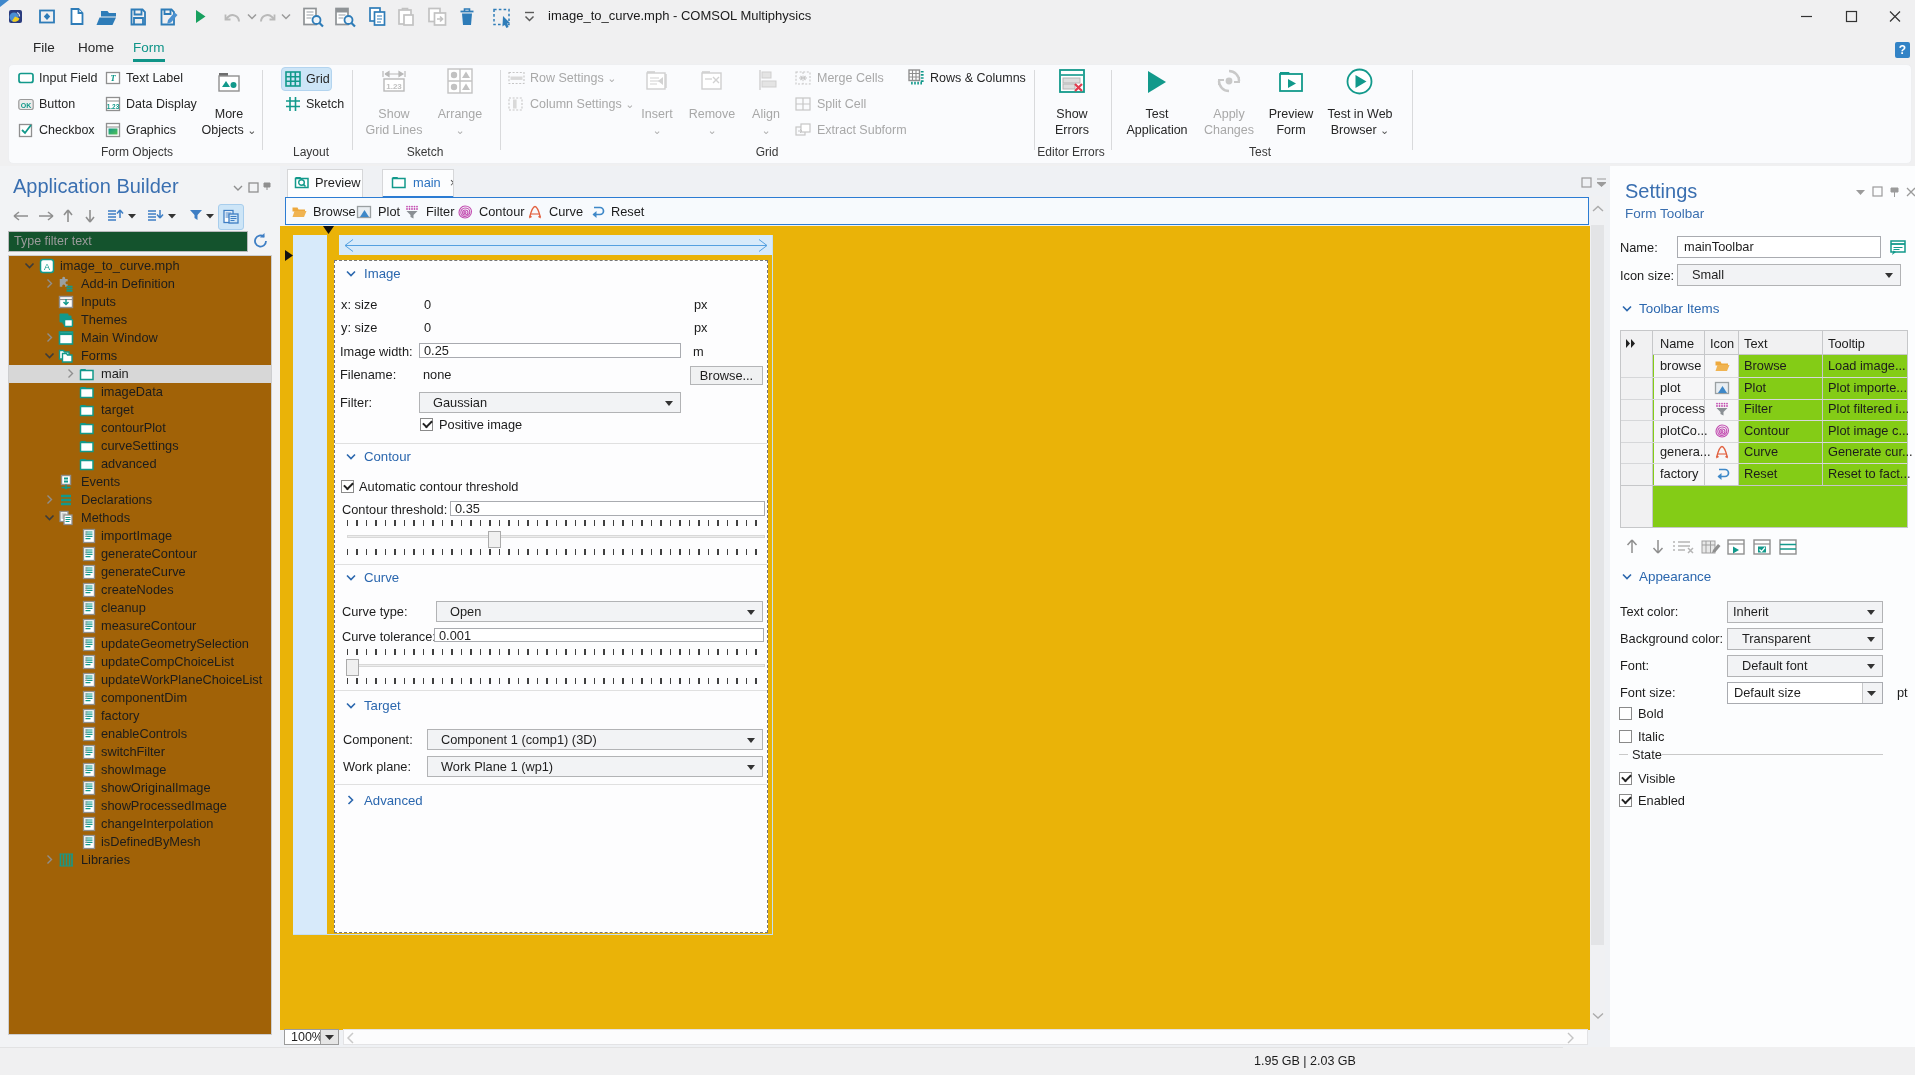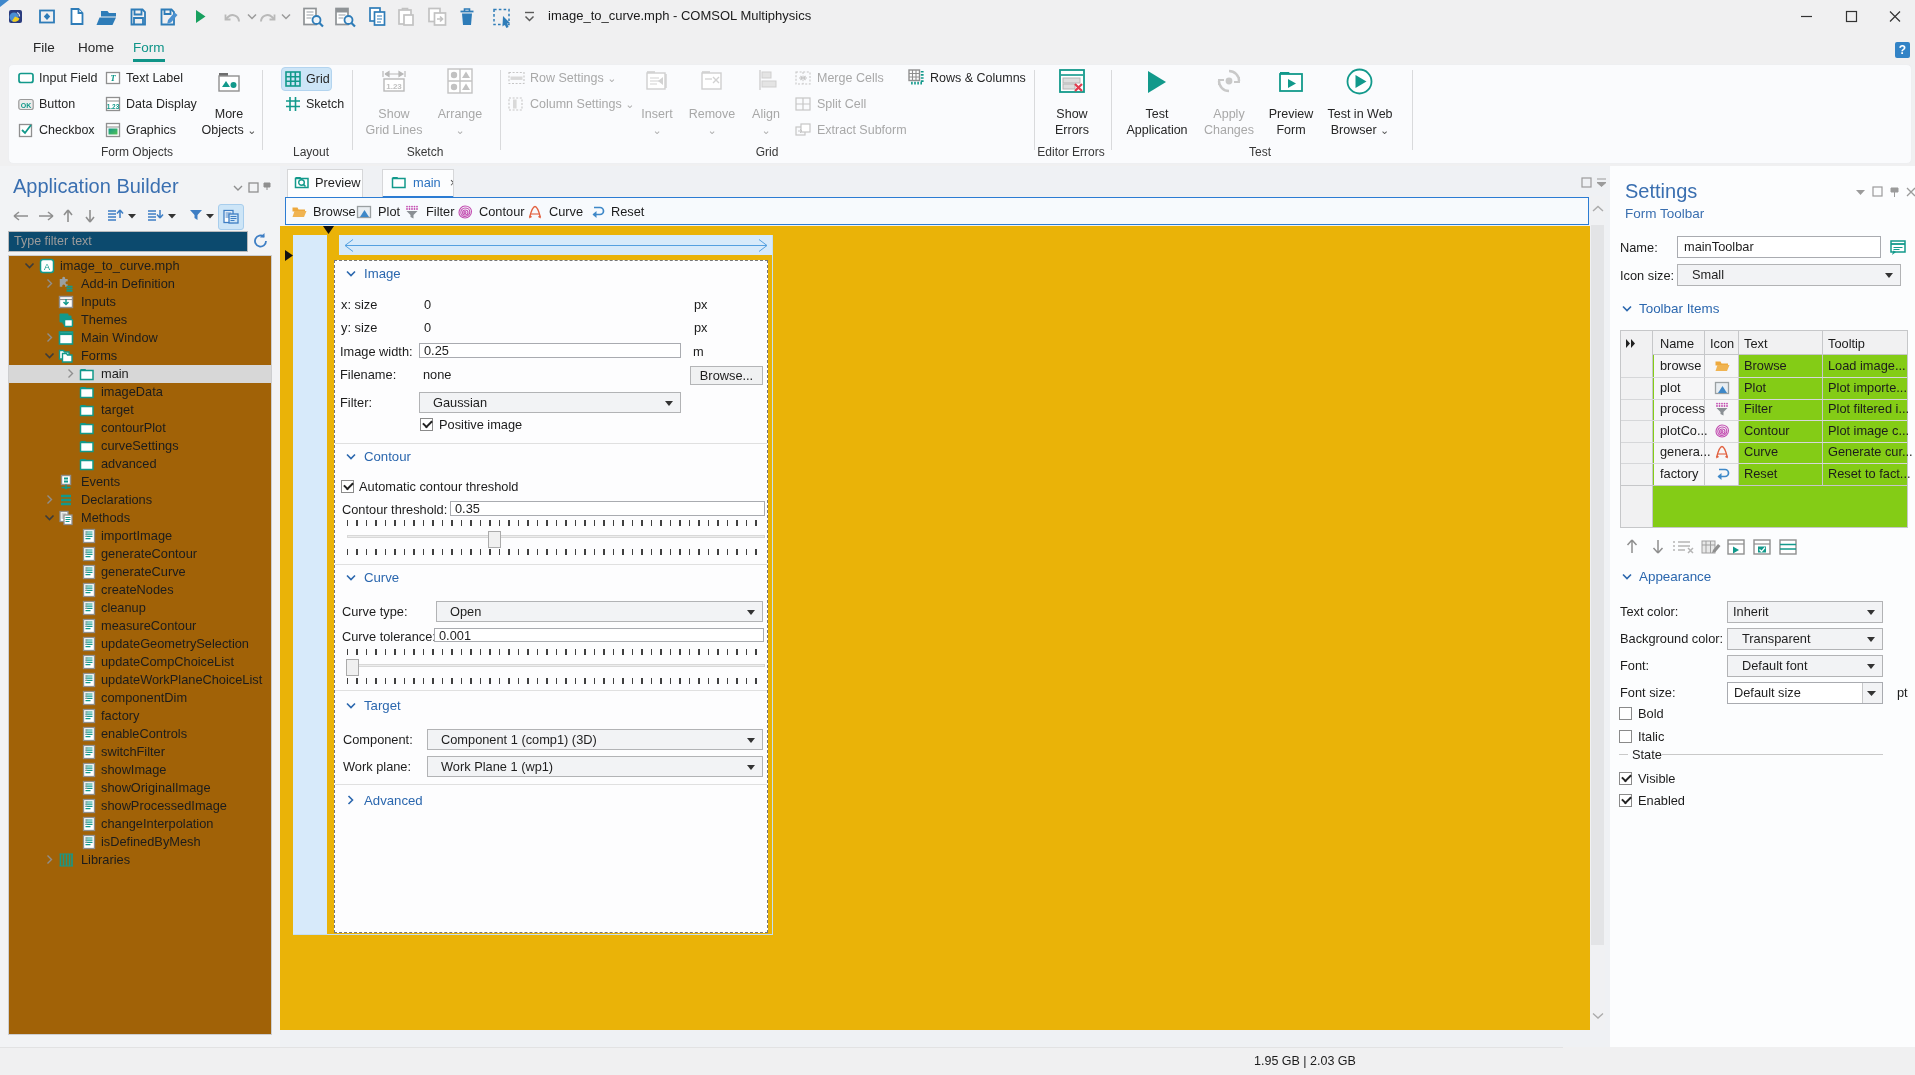--- a/index.html
+++ b/index.html
@@ -25,21 +25,21 @@
 .rsmall { position:absolute; height:24px; line-height:24px; font-size:12.5px; color:#262626; white-space:nowrap; }
 .rsmall svg, .rsmall .ricon { vertical-align:-4px; margin-right:5px; }
 .rbig { position:absolute; top:6px; text-align:center; font-size:12.5px; color:#262626; line-height:16px; }
 .rbig.dis, .rsmall.dis { color:#a8a8a8; }
 .chev { font-size:11px; color:#555; }
 .dis .chev { color:#b0b0b0; }
 
 
 #leftpanel { position:absolute; left:0px; top:166px; width:280px; height:881px; background:#f2f3f5; }
 #ab-title { position:absolute; left:13px; top:9px; font-size:20px; color:#3a6fb0; }
-#ab-filter { position:absolute; left:8px; top:65px; width:240px; height:21px; background:#0c4a6e; border:1px solid #b9babc; color:#9b9b9b; font-size:12.5px; line-height:19px; padding-left:5px; }
+#ab-filter { position:absolute; left:8px; top:65px; width:240px; height:21px; background:#14532d; border:1px solid #b9babc; color:#9b9b9b; font-size:12.5px; line-height:19px; padding-left:5px; }
 #ab-tree { position:absolute; left:8px; top:89px; width:264px; height:780px; background:#a16207; border:1px solid #cdced0; overflow:hidden; }
 .trow { position:absolute; left:0; width:262px; height:18px; line-height:18px; white-space:nowrap; font-size:12.8px; color:#1c1c1c; }
 .trow .lbl { position:absolute; top:0; }
 .tchev { position:absolute; top:3px; width:11px; height:11px; }
 .ticon { position:absolute; top:1px; width:16px; height:16px; }
 
 
 #center { position:absolute; left:280px; top:166px; width:1330px; height:881px; background:#eff1f4; }
 .ctab { position:absolute; top:3px; height:28px; background:#fcfdfe; border:1px solid #d6d7d9; border-bottom:none; font-size:12.8px; line-height:26px; white-space:nowrap; overflow:hidden; }
 #ctoolbar { position:absolute; left:5px; top:31px; width:1304px; height:28px; background:#f7fafd; border:1px solid #2b7cd3; }
@@ -826,20 +826,31 @@
 </div>
 <div id="vscroll">
   <svg class="abs" style="left:2px;top:9px" width="12" height="8">
         <path d="M1 6 l5 -4.5 5 4.5" fill="none" stroke="#ababab" stroke-width="1.4"></path>
       </svg>
   <div class="abs" style="left:1px;top:29px;width:13px;height:720px;background:#e3e4e6;"></div>
   <svg class="abs" style="left:2px;top:816px" width="12" height="8">
         <path d="M1 1.5 l5 4.5 5 -4.5" fill="none" stroke="#ababab" stroke-width="1.4"></path>
       </svg>
 </div>
+<div id="hscrollrow">
+  <div class="abs" style="left:4px;top:0px;width:55px;height:16px;background:#fff;border:1px solid #9b9b9b;font-size:12.5px;line-height:14px;padding-left:6px;">100%</div>
+  <div class="abs" style="left:40px;top:0px;width:19px;height:16px;background:#e6e6e6;border:1px solid #9b9b9b;"><svg width="17" height="14">
+          <path d="M4 5 l4.5 5 4.5 -5 z" fill="#333"></path>
+        </svg></div>
+  <div class="abs" style="left:63px;top:0px;width:1245px;height:16px;background:#fcfcfd;border:1px solid #e3e3e5;"><svg width="14" height="14" style="margin-top:1px">
+          <path d="M9 2 l-5 5 5 5" fill="none" stroke="#c9c9c9" stroke-width="1.5"></path>
+        </svg><svg class="abs" style="right:10px;top:1px" width="14" height="14">
+          <path d="M5 2 l5 5 -5 5" fill="none" stroke="#c4c4c4" stroke-width="1.4"></path>
+        </svg></div>
+</div>
 </div>
 <div id="rightpanel">
 <div class="abs" style="left:15px;top:14px;font-size:20px;color:#3a6fb0;">Settings</div>
 <div class="abs" style="left:15px;top:40px;font-size:13.5px;color:#3a6fb0;">Form Toolbar</div>
 <svg class="abs" style="left:245px;top:20px" width="60" height="12">
       <path d="M1 4 l4.5 5 4.5 -5 z" fill="#9b9b9b"></path>
       <rect x="18" y="1" width="9" height="9" fill="none" stroke="#9b9b9b" stroke-width="1.2"></rect>
       <path d="M36 2 h7 v4 h-7 z M39.5 6 v5" fill="#9b9b9b" stroke="#9b9b9b"></path>
       <path d="M52 2 l8 8 m0 -8 l-8 8" stroke="#9b9b9b" stroke-width="1.3"></path>
     </svg>

